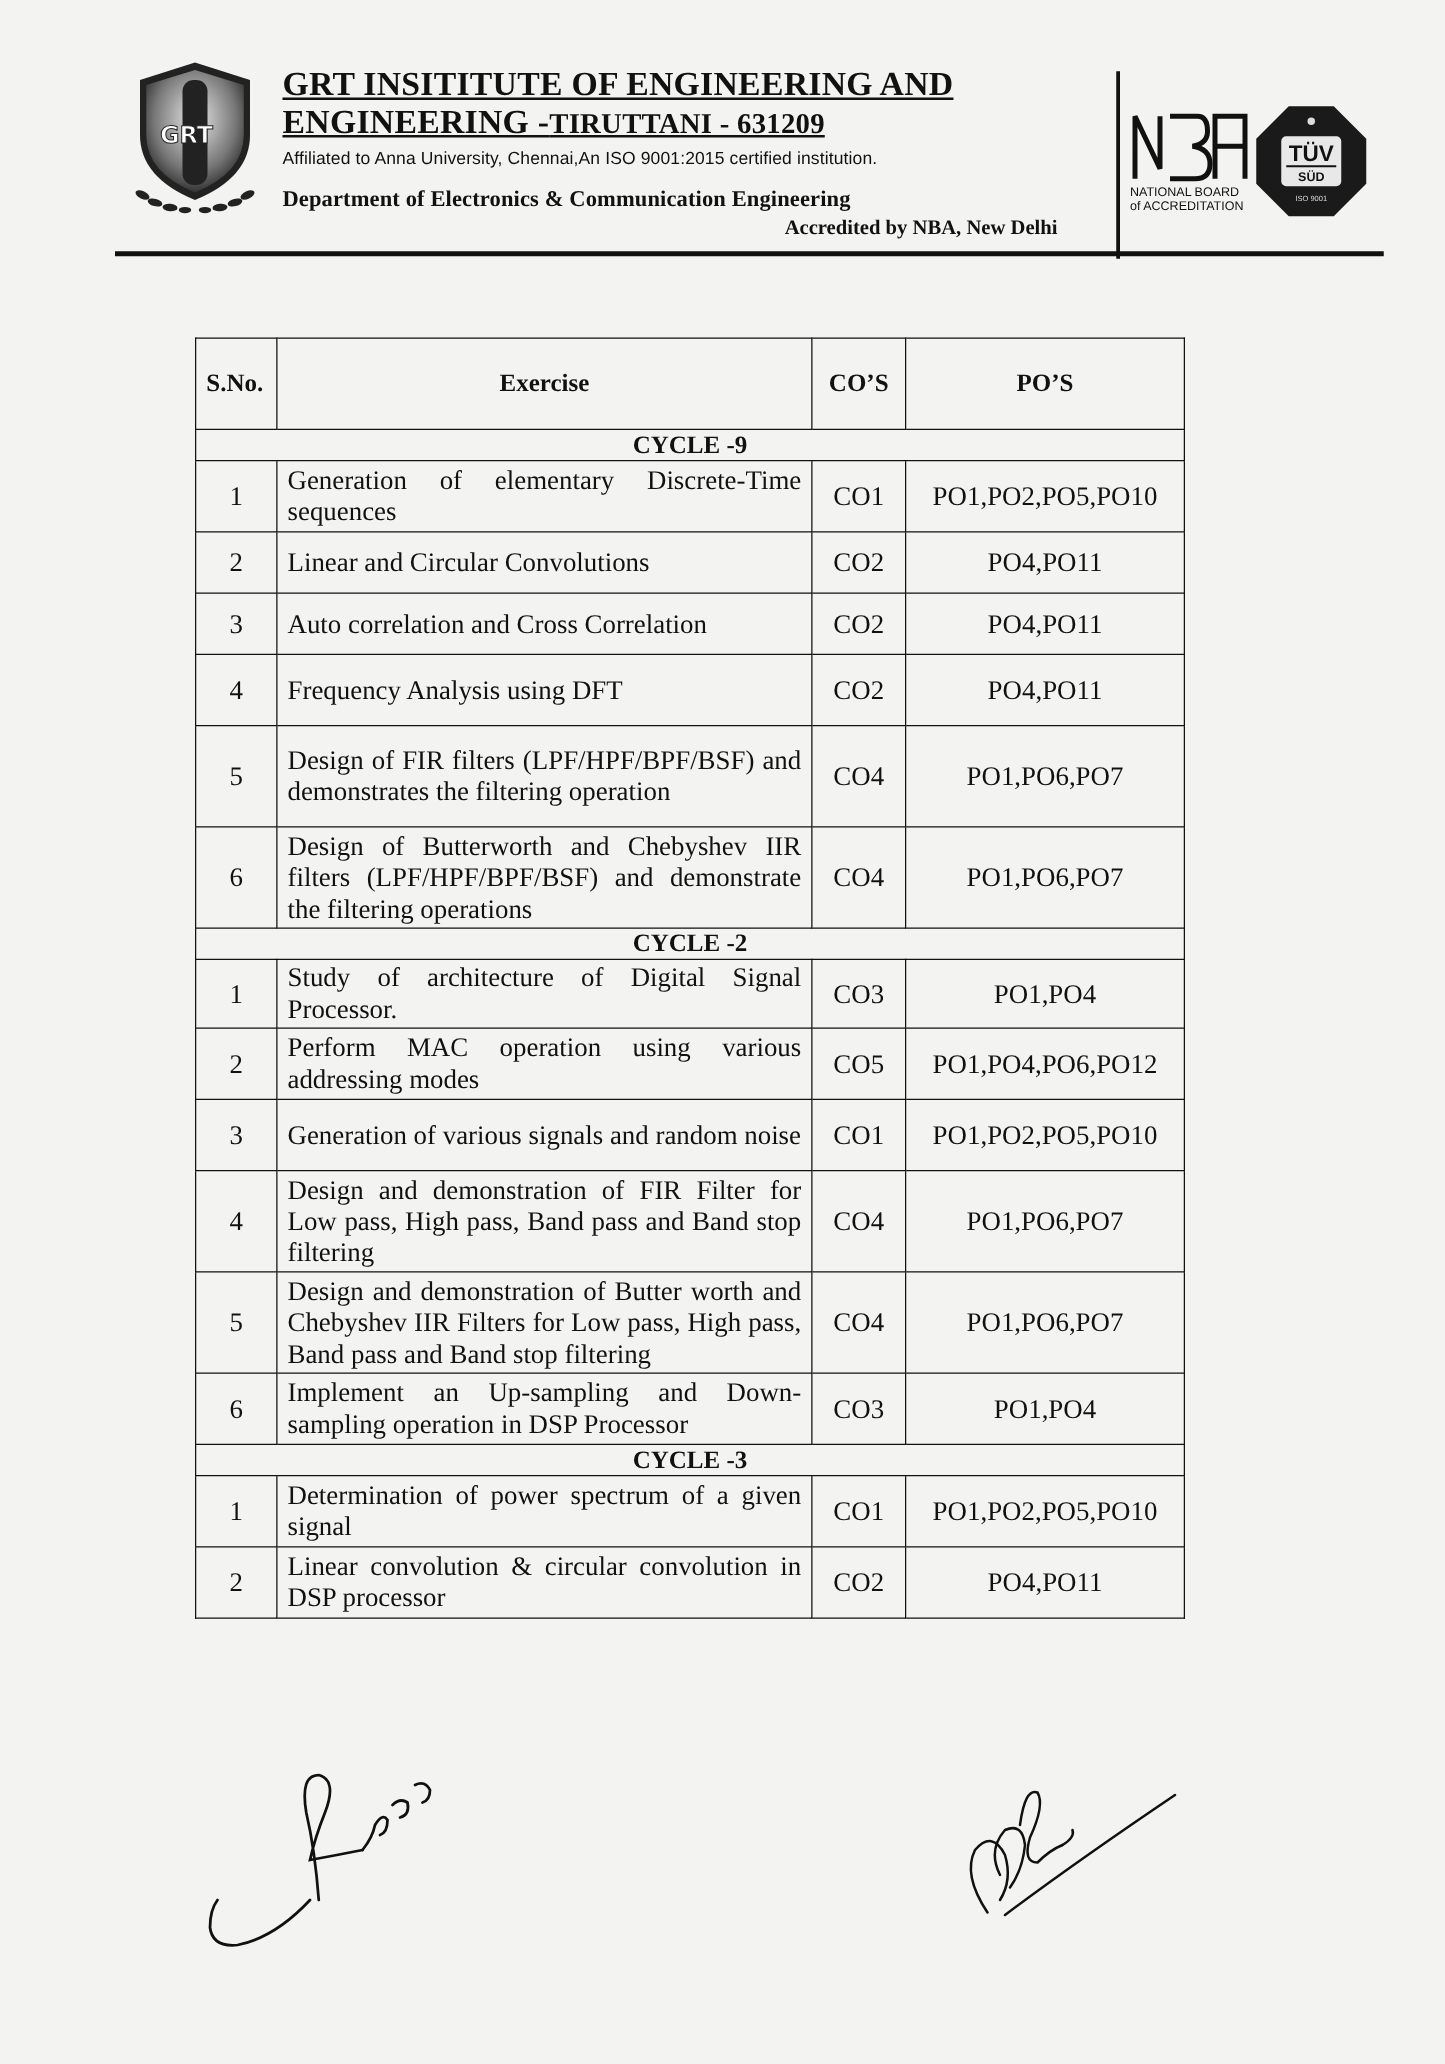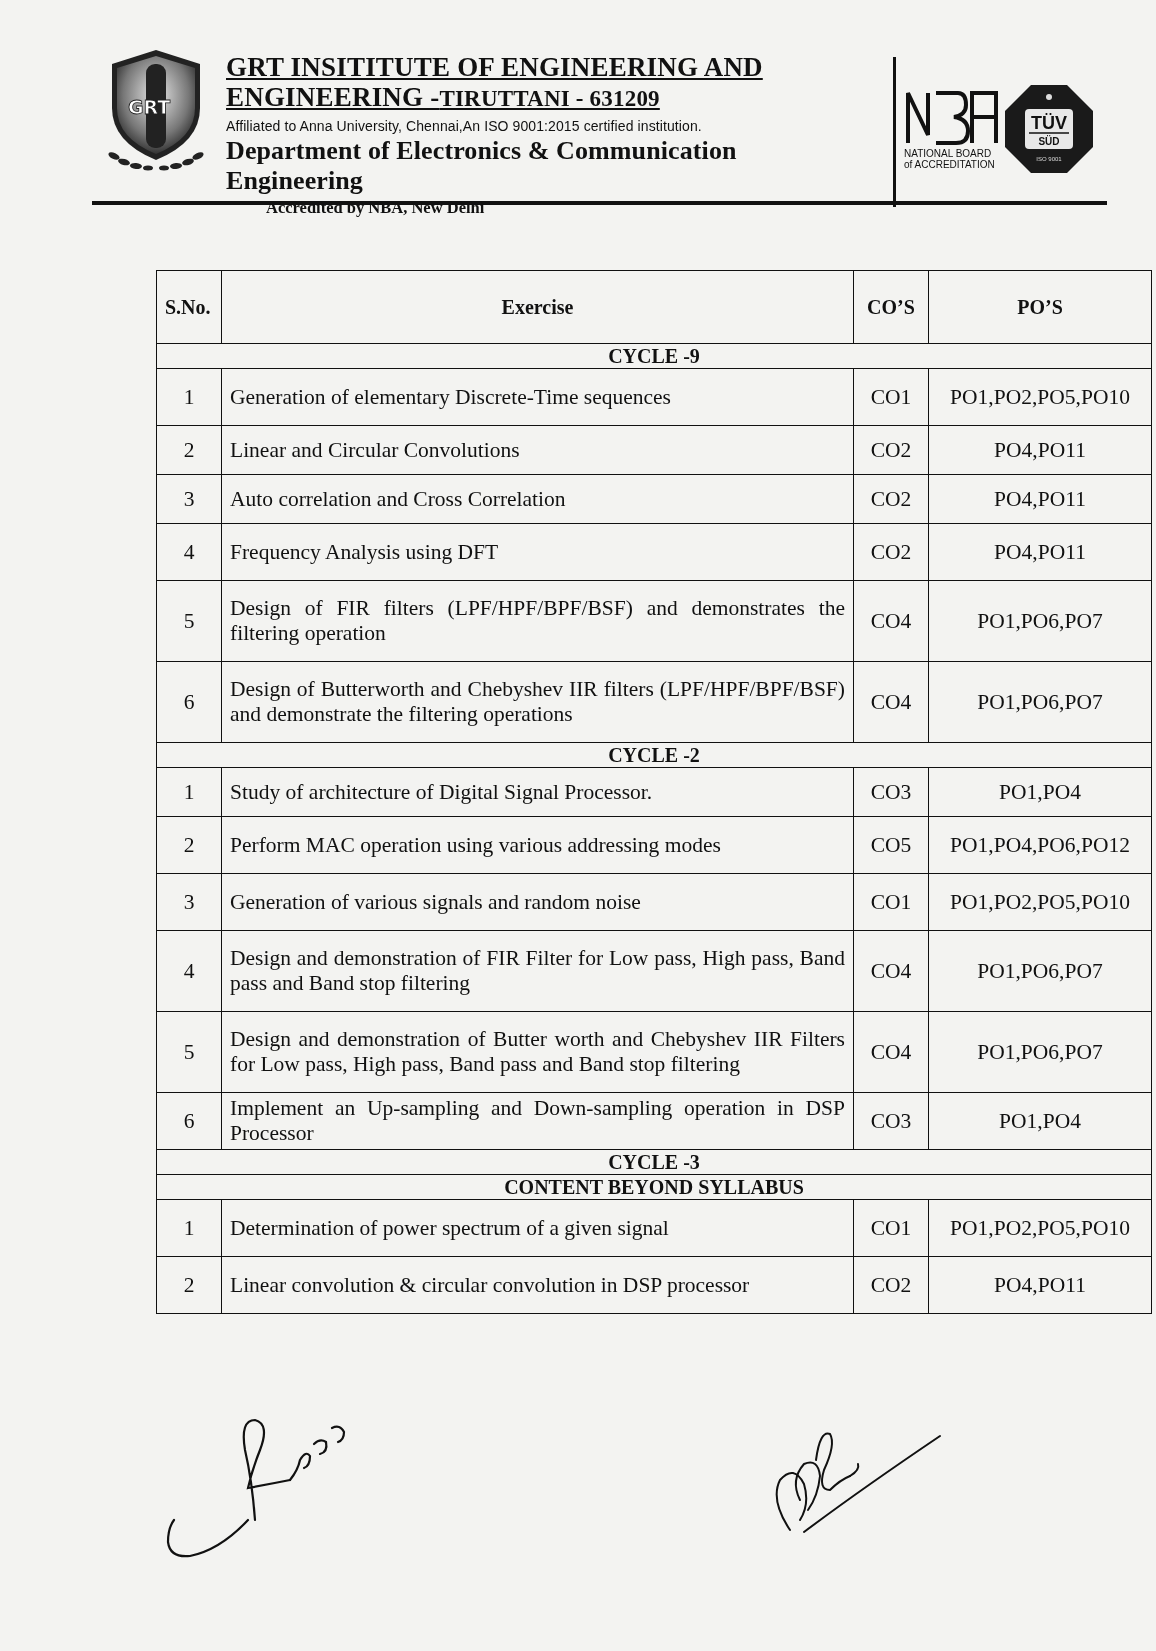--- a/index.html
+++ b/index.html
@@ -19,33 +19,33 @@
     font-size: 27px; font-weight: bold; line-height: 30px; letter-spacing: 0.2px;
     font-family: "Liberation Serif", serif;
     text-decoration: underline;
   }
   .inst-name .loc { font-size: 23px; font-weight: bold; }
   .affil {
     font-family: Liberation Sans, sans-serif;
     font-size: 14px; margin-top: 4px; letter-spacing: 0.1px;
   }
   .dept {
-    font-size: 26px; font-weight: bold; margin-top: 2px; letter-spacing: 0.1px;
+    font-size: 18px; font-weight: bold; margin-top: 15px; letter-spacing: 0.1px;
   }
   .accred {
-    font-size: 16.5px; font-weight: bold; margin-top: 2px; text-align: left;
+    font-size: 16.5px; font-weight: bold; margin-top: 2px; text-align: right;
     padding-left: 40px;
   }
   .header-divider-v { position: absolute; left: 893px; top: 57px; width: 3px; height: 150px; background: #111; }
   .header-divider-h { position: absolute; left: 92px; top: 201px; width: 1015px; height: 4px; background: #111; }
   .logo-nba { position: absolute; left: 902px; top: 85px; width: 100px; height: 90px; }
   .logo-tuv { position: absolute; left: 1003px; top: 83px; width: 92px; height: 92px; }
 
   
-  .table-wrap { position: absolute; left: 156px; top: 270px; width: 996px; }
+  .table-wrap { position: absolute; left: 156px; top: 270px; width: 792px; }
   table.exercises {
     border-collapse: collapse; width: 100%;
     font-family: "Liberation Serif", "DejaVu Serif", serif;
   }
   table.exercises td, table.exercises th {
     border: 1.8px solid #111; padding: 2px 8px;
     font-size: 21.5px; line-height: 25px; vertical-align: middle;
   }
   table.exercises th { font-weight: bold; height: 68px; font-size: 20px; }
   th.col-sno { width: 48px; text-align: left; vertical-align: top; padding-top: 16px; }
@@ -219,23 +219,20 @@
         <tr class="row-2line">
           <td class="sno">6</td>
           <td class="ex">Implement an Up-sampling and Down-sampling operation in DSP Processor</td>
           <td class="co">CO3</td>
           <td class="po">PO1,PO4</td>
         </tr>
 
         <tr class="section">
           <td colspan="4">CYCLE -3</td>
         </tr>
-        <tr class="section">
-          <td colspan="4">CONTENT BEYOND SYLLABUS</td>
-        </tr>
         <tr class="row-2line">
           <td class="sno">1</td>
           <td class="ex">Determination of power spectrum of a given signal</td>
           <td class="co">CO1</td>
           <td class="po">PO1,PO2,PO5,PO10</td>
         </tr>
         <tr class="row-2line">
           <td class="sno">2</td>
           <td class="ex">Linear convolution &amp; circular convolution in DSP processor</td>
           <td class="co">CO2</td>

